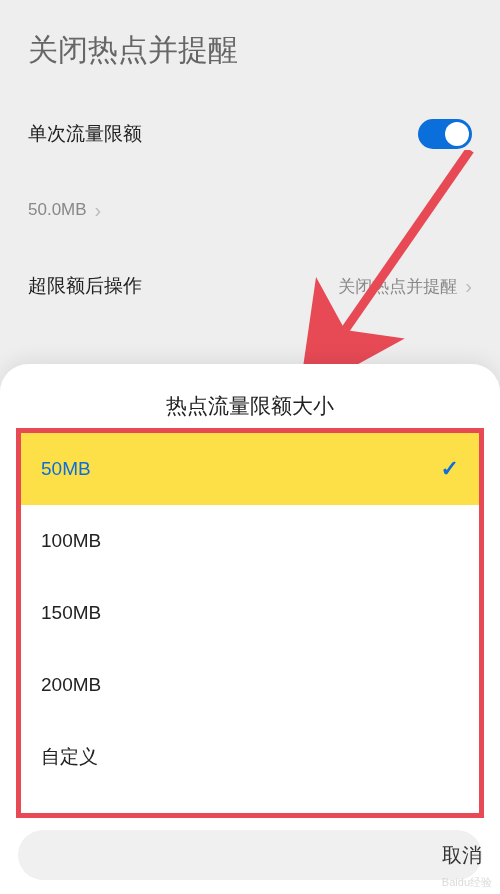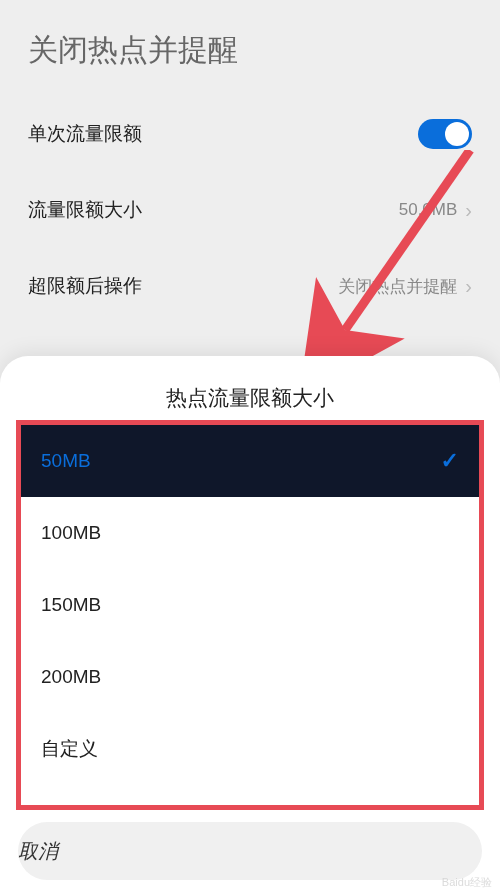--- a/index.html
+++ b/index.html
@@ -87,39 +87,38 @@
       height: 72px;
       display: flex;
       align-items: center;
       justify-content: space-between;
       padding: 0 20px;
       font-size: 19px;
       color: #222;
       font-weight: 500;
     }
     .option.selected {
-      background: #0f172a;
+      background: #fde047;
       color: #0a6edb;
     }
     .check {
       color: #0a6edb;
       font-size: 22px;
       font-weight: bold;
     }
     .cancel-btn {
       margin: 12px 18px 14px;
-      height: 58px;
+      height: 50px;
       background: #f0f0f0;
       border-radius: 29px;
       display: flex;
       align-items: center;
-      justify-content: flex-start;
+      justify-content: flex-end;
       font-size: 20px;
       color: #333;
-      font-style: italic;
     }
     .arrow-svg {
       position: absolute;
       top: 150px;
       left: 290px;
       pointer-events: none;
     }
     .watermark {
       position: absolute;
       right: 8px;
@@ -136,21 +135,20 @@
 
 <div class="settings-list">
   <div class="setting-row">
     <span class="setting-label">单次流量限额</span>
     <div class="toggle">
       <div class="toggle-knob"></div>
     </div>
   </div>
 
   <div class="setting-row">
-    <span class="setting-label">流量限额大小</span>
     <div class="setting-value">
       <span>50.0MB</span>
       <span class="chevron">›</span>
     </div>
   </div>
 
   <div class="setting-row">
     <span class="setting-label">超限额后操作</span>
     <div class="setting-value">
       <span>关闭热点并提醒</span>

